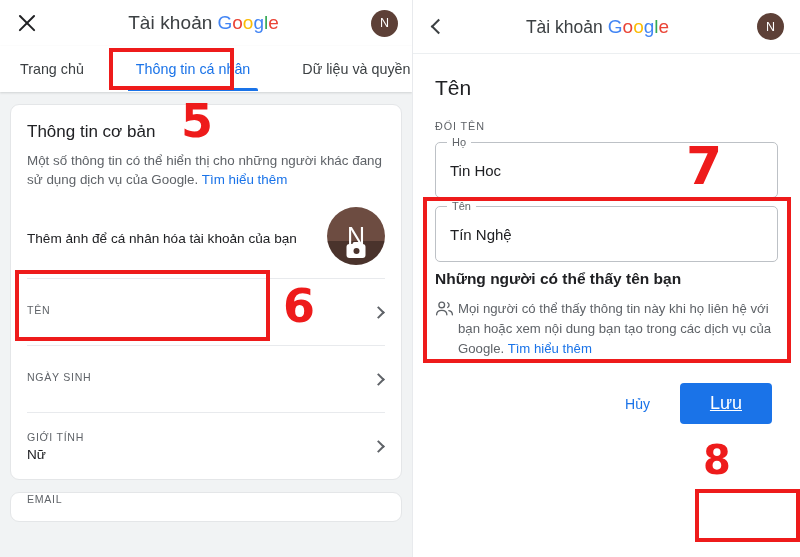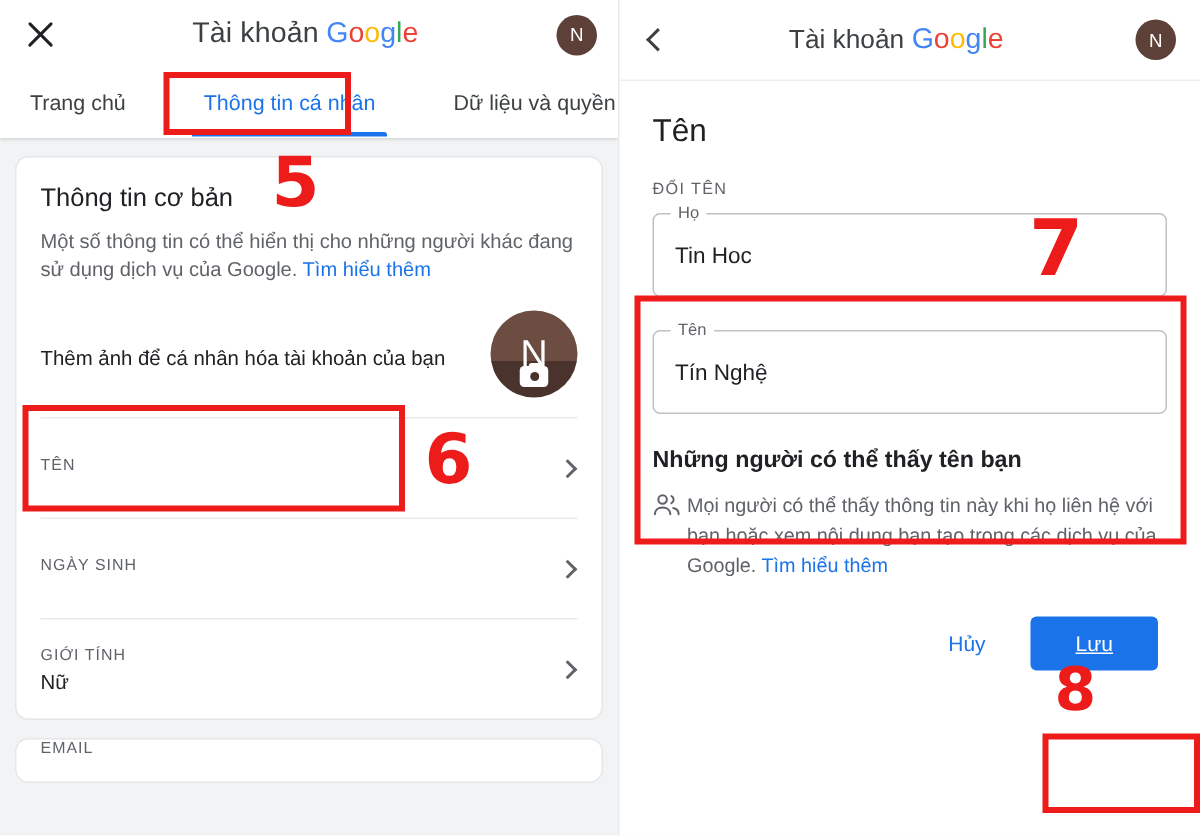--- a/index.html
+++ b/index.html
@@ -144,41 +144,41 @@
   .r-title { flex: 1; text-align: center; font-size: 17.5px; color: #3c4043; margin-left: -6px; }
   .r-body { padding: 22px 22px 0 22px; }
   .r-h1 { font-size: 21px; color: #202124; margin-bottom: 20px; }
   .r-desc { font-size: 13.4px; color: #5f6368; line-height: 20px; }
   .r-sub { font-size: 10.8px; letter-spacing: .9px; color: #5f6368; text-transform: uppercase; margin-top: 10px; }
 
   .fields { margin-top: 10px; }
   .tf {
     position: relative; height: 56px;
     border: 1px solid #bdc1c6; border-radius: 5px;
-    margin-bottom: 22px;
+    margin-bottom: 8px;
     display: flex; align-items: center; padding: 0 14px;
   }
   .tf-lbl {
     position: absolute; top: -7px; left: 11px; padding: 0 5px;
     background: #fff; font-size: 11px; color: #5f6368;
   }
   .tf-val { font-size: 15px; color: #202124; }
 
   .see-h { font-size: 15.5px; color: #202124; font-weight: bold; margin-top: 4px; }
   .see-row { display: flex; gap: 4px; margin-top: 11px; }
   .people-ic { flex: 0 0 auto; margin-top: 2px; }
   .see-p { font-size: 13.2px; color: #5f6368; line-height: 20px; }
 
   .actions {
     display: flex; align-items: center; justify-content: flex-end;
     gap: 20px; margin-top: 24px; padding-right: 6px;
   }
   .btn-cancel { font-size: 14px; color: #1a73e8; padding: 8px 10px; background: none; border: 0; }
   .btn-save {
-    font-size: 14px; color: #fff; background: #1a73e8;
+    font-size: 18px; color: #fff; background: #1a73e8;
     border: 0; border-radius: 4px; padding: 10px 30px; text-decoration: underline;
   }
 
   
   .ann { position: absolute; z-index: 50; pointer-events: none; }
   .abox { border: 4px solid #ee1b1b; }
   .anum {
     color: #ee1b1b; font-weight: bold; font-size: 46px; line-height: 1;
     font-family: "DejaVu Sans", sans-serif;
   }

